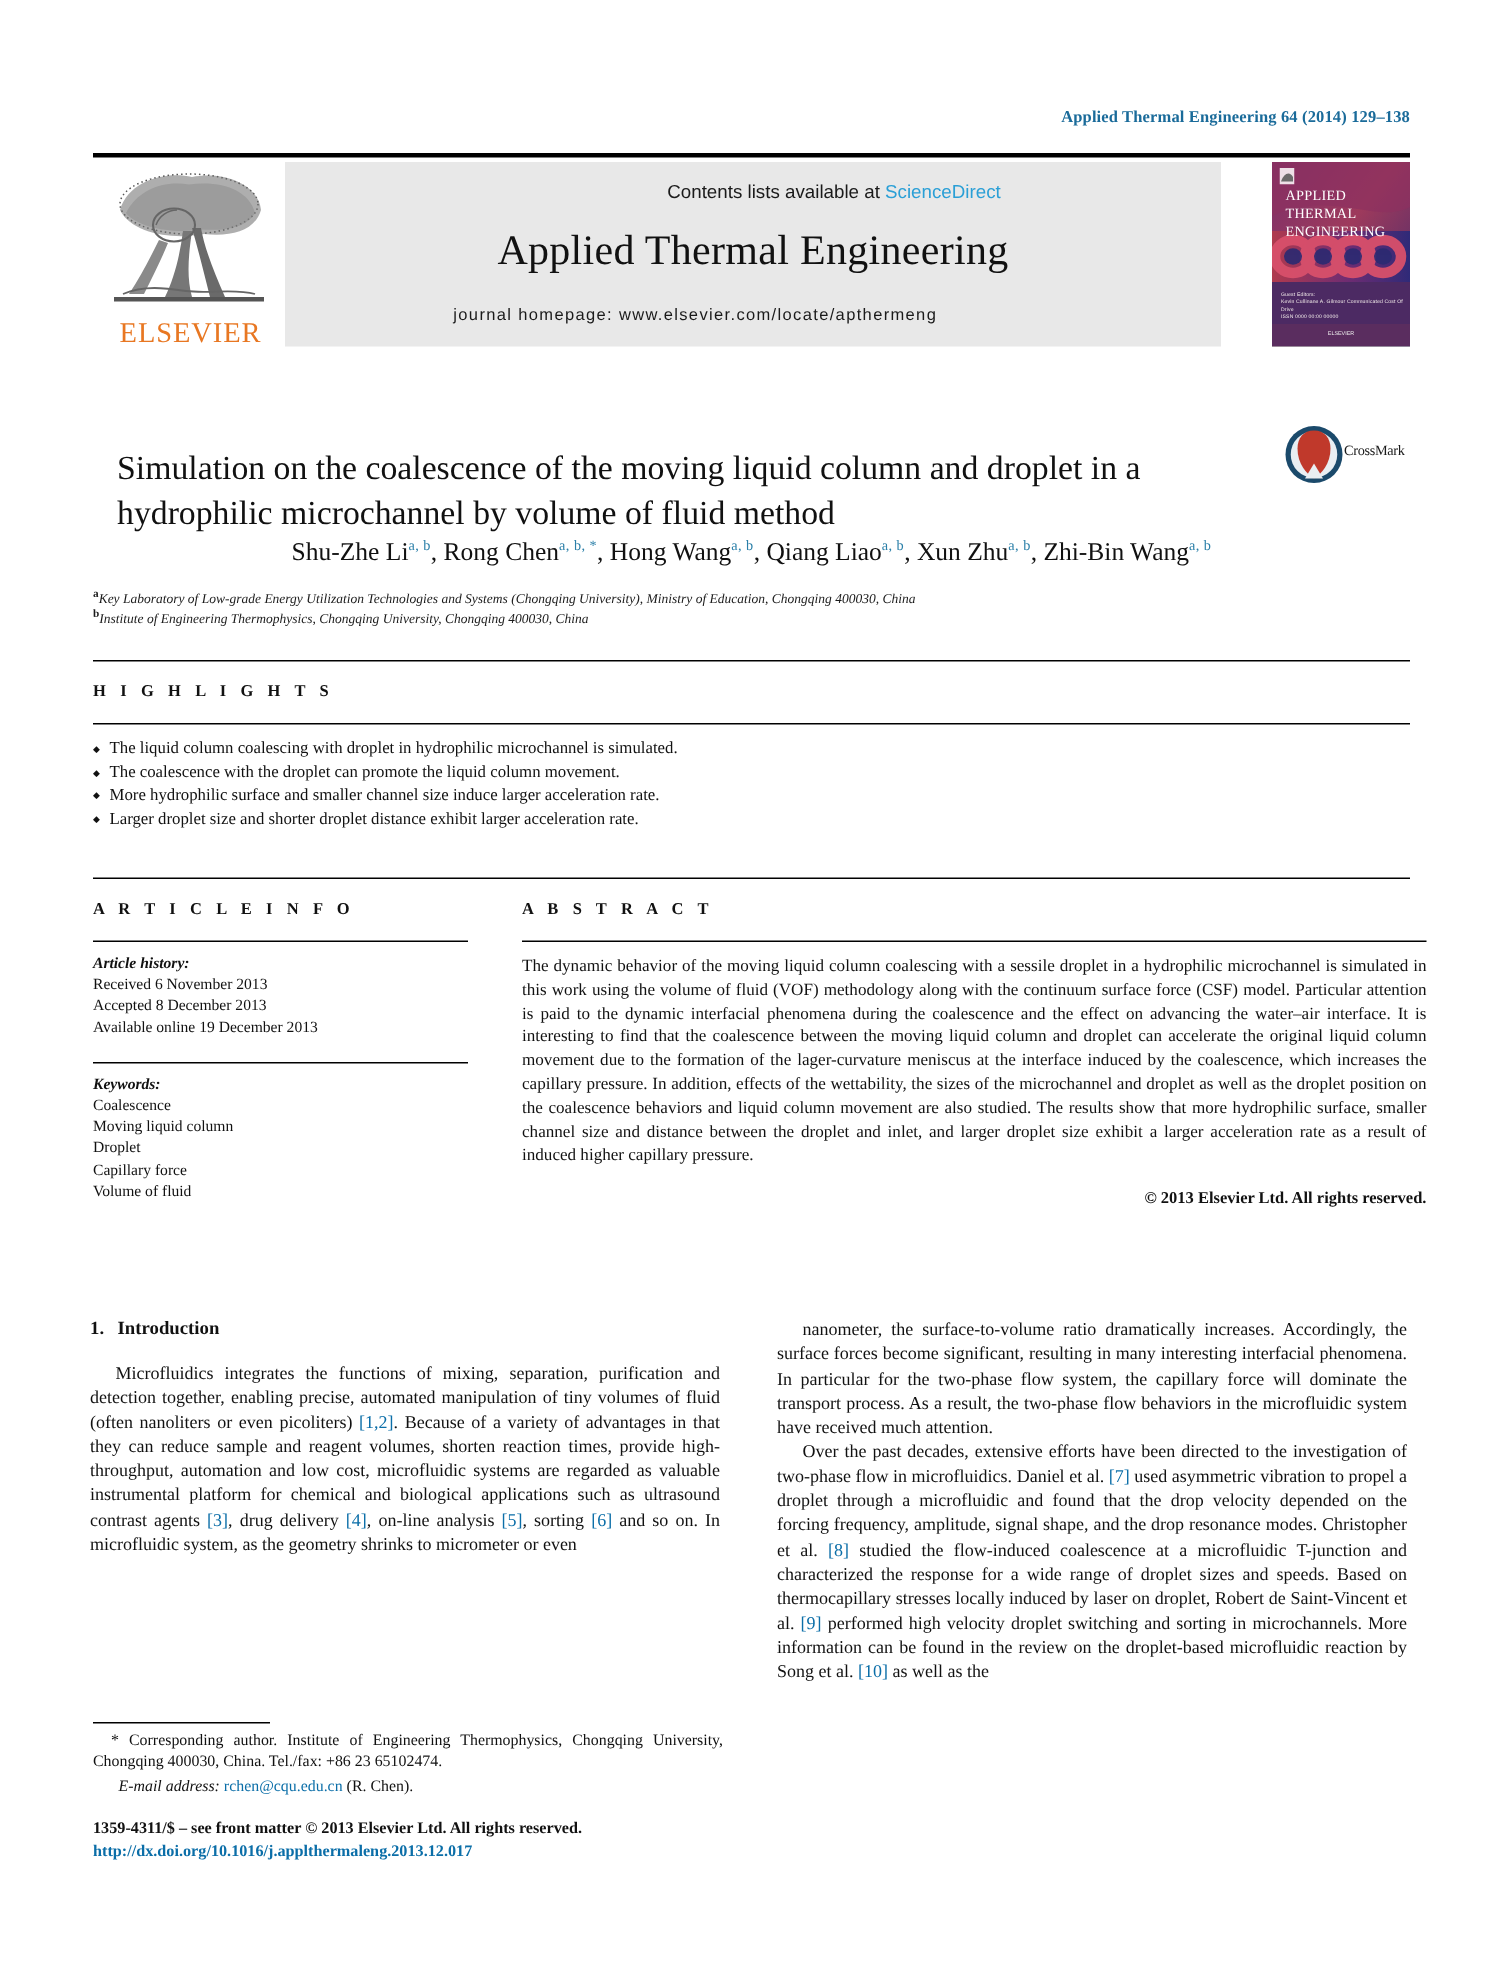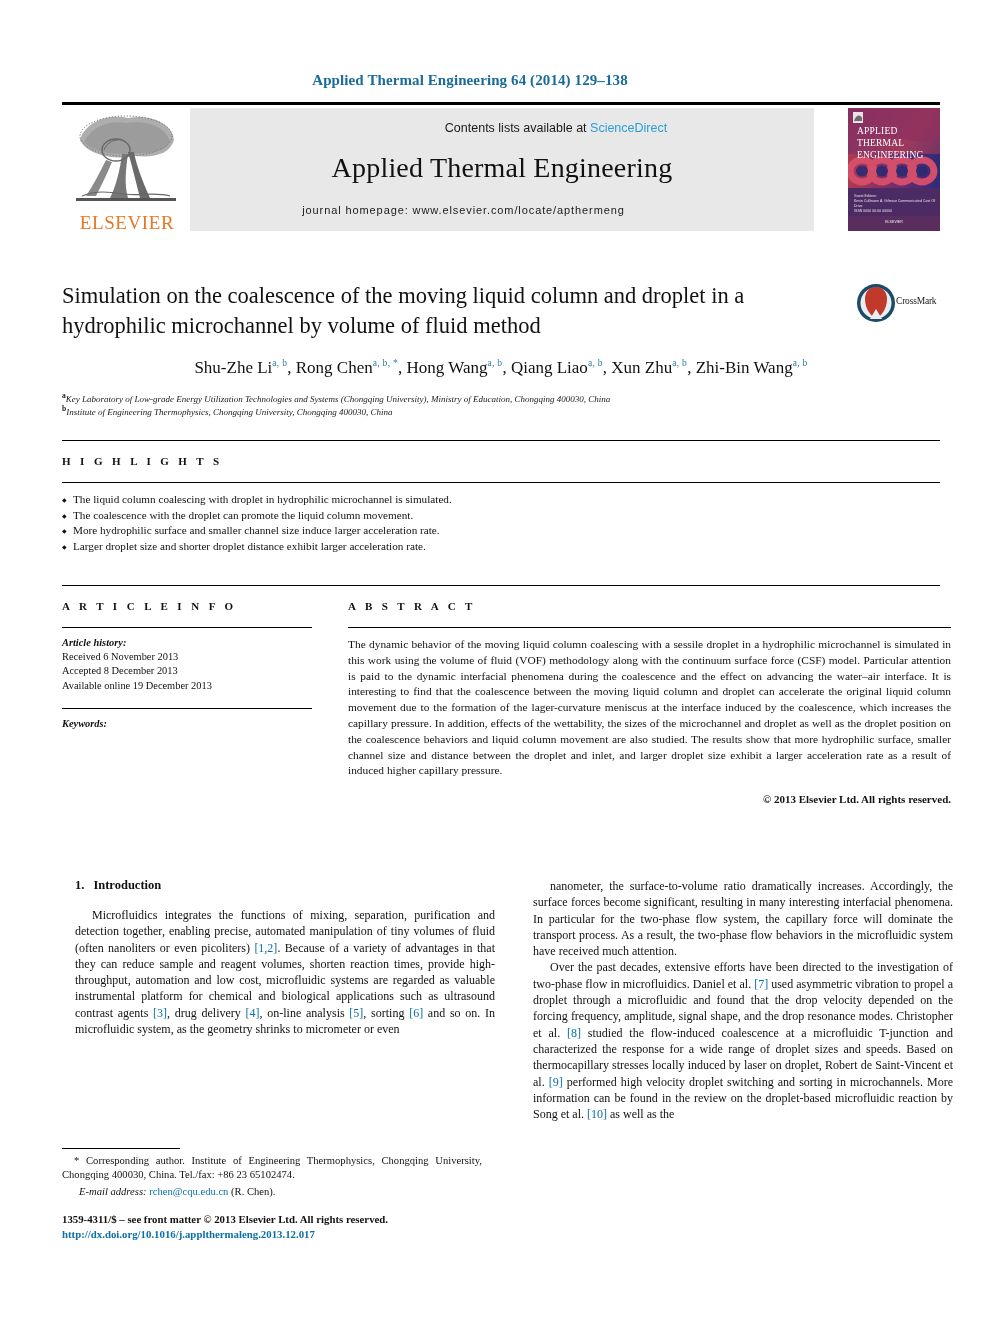--- a/index.html
+++ b/index.html
@@ -21,23 +21,23 @@
     width: 992px;
     height: 1323px;
   }
 
   
   .running-head {
     position: absolute;
     left: 0;
     top: 72px;
     width: 940px;
-    text-align: center;
-    font-family: "Liberation Serif", serif;
-    font-size: 15px;
+    text-align: right;
+    font-family: "Liberation Serif", serif;
+    font-size: 11px;
     font-weight: bold;
     color: #1a6b9a;
     letter-spacing: .1px;
   }
 
   
   .masthead {
     position: absolute;
     left: 62px;
     top: 102px;
@@ -142,21 +142,21 @@
     position: absolute;
     left: 62px;
     top: 281px;
     width: 790px;
   }
   .paper-title {
     font-family: "Liberation Serif", serif;
     font-size: 22.5px;
     line-height: 30px;
     color: #111;
-    margin: 0;
+    margin: 16px;
     font-weight: normal;
   }
   .crossmark {
     position: absolute;
     left: 856px;
     top: 283px;
     width: 84px;
     height: 40px;
   }
   .crossmark-txt {
@@ -280,21 +280,21 @@
   .abs-copy {
     font-family: "Liberation Serif", serif;
     font-size: 11px;
     font-weight: bold;
     text-align: right;
     margin-top: 14px;
     color: #111;
   }
   .body-cols {
     position: absolute;
-    left: 75px;
+    left: 60px;
     top: 878px;
     width: 878px;
     height: 250px;
   }
   .bcol {
     position: absolute;
     top: 0;
     width: 420px;
   }
   .bcol-l { left: 0; }
@@ -485,20 +485,27 @@
           <div class="it">Article history:</div>
           <div>
               <div>Received 6 November 2013</div>
               <div>Accepted 8 December 2013</div>
               <div>Available online 19 December 2013</div>
             </div>
         </div>
         <div class="subrule"></div>
         <div class="info-body">
           <div class="it">Keywords:</div>
+          <div>
+              <div>Coalescence</div>
+              <div>Moving liquid column</div>
+              <div>Droplet</div>
+              <div>Capillary force</div>
+              <div>Volume of fluid</div>
+            </div>
         </div>
       </div>
 
       <div class="col-abs">
         <div class="sec-label">A B S T R A C T</div>
         <div class="subrule"></div>
         <div class="abs-text">The dynamic behavior of the moving liquid column coalescing with a sessile droplet in a hydrophilic microchannel is simulated in this work using the volume of fluid (VOF) methodology along with the continuum surface force (CSF) model. Particular attention is paid to the dynamic interfacial phenomena during the coalescence and the effect on advancing the water–air interface. It is interesting to find that the coalescence between the moving liquid column and droplet can accelerate the original liquid column movement due to the formation of the lager-curvature meniscus at the interface induced by the coalescence, which increases the capillary pressure. In addition, effects of the wettability, the sizes of the microchannel and droplet as well as the droplet position on the coalescence behaviors and liquid column movement are also studied. The results show that more hydrophilic surface, smaller channel size and distance between the droplet and inlet, and larger droplet size exhibit a larger acceleration rate as a result of induced higher capillary pressure.</div>
         <div class="abs-copy">© 2013 Elsevier Ltd. All rights reserved.</div>
       </div>
 

